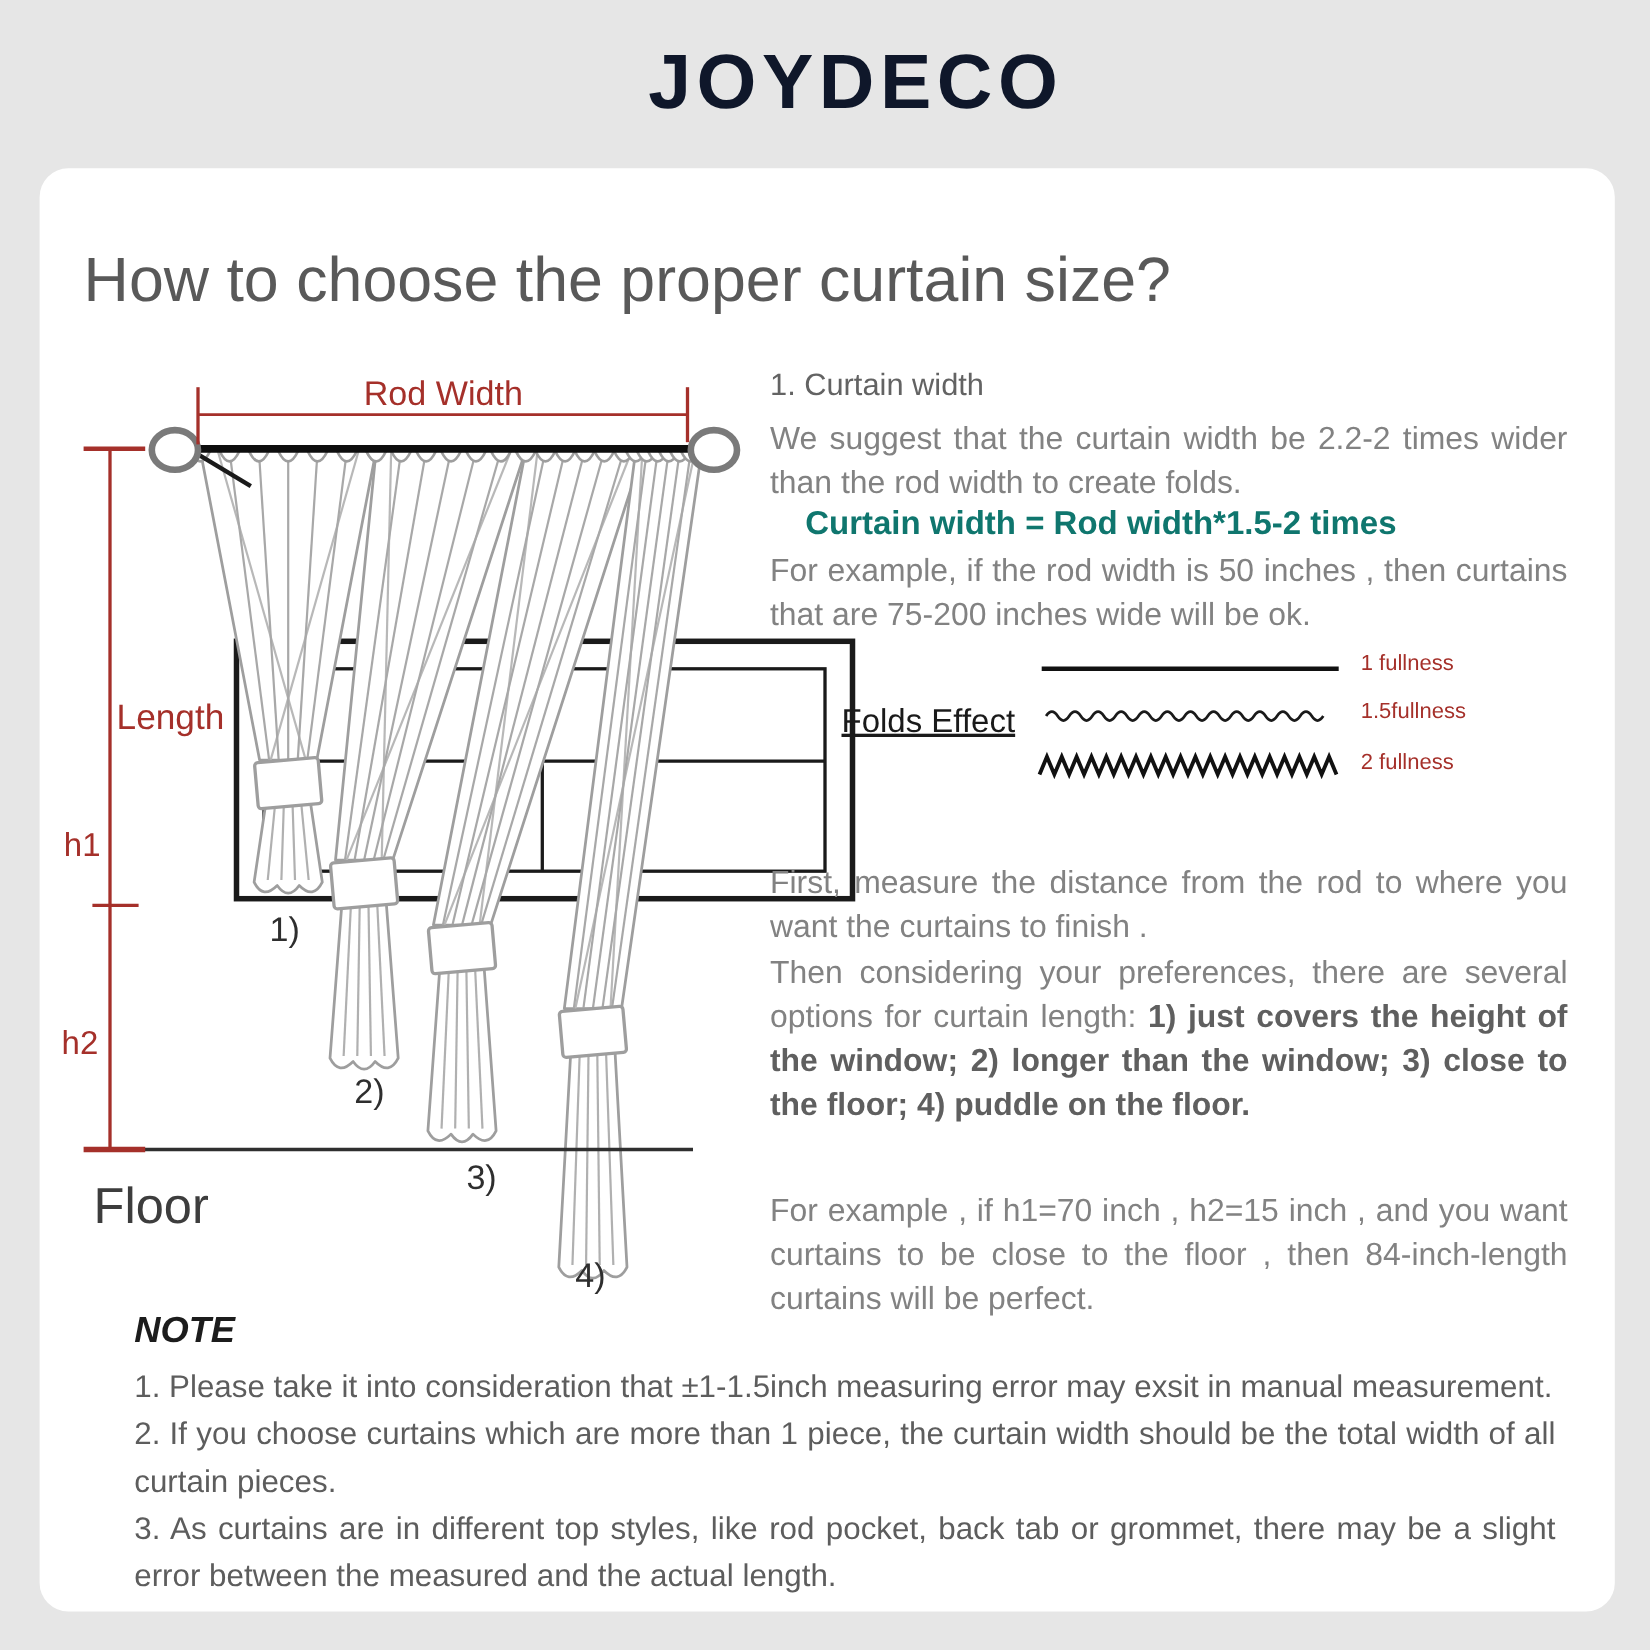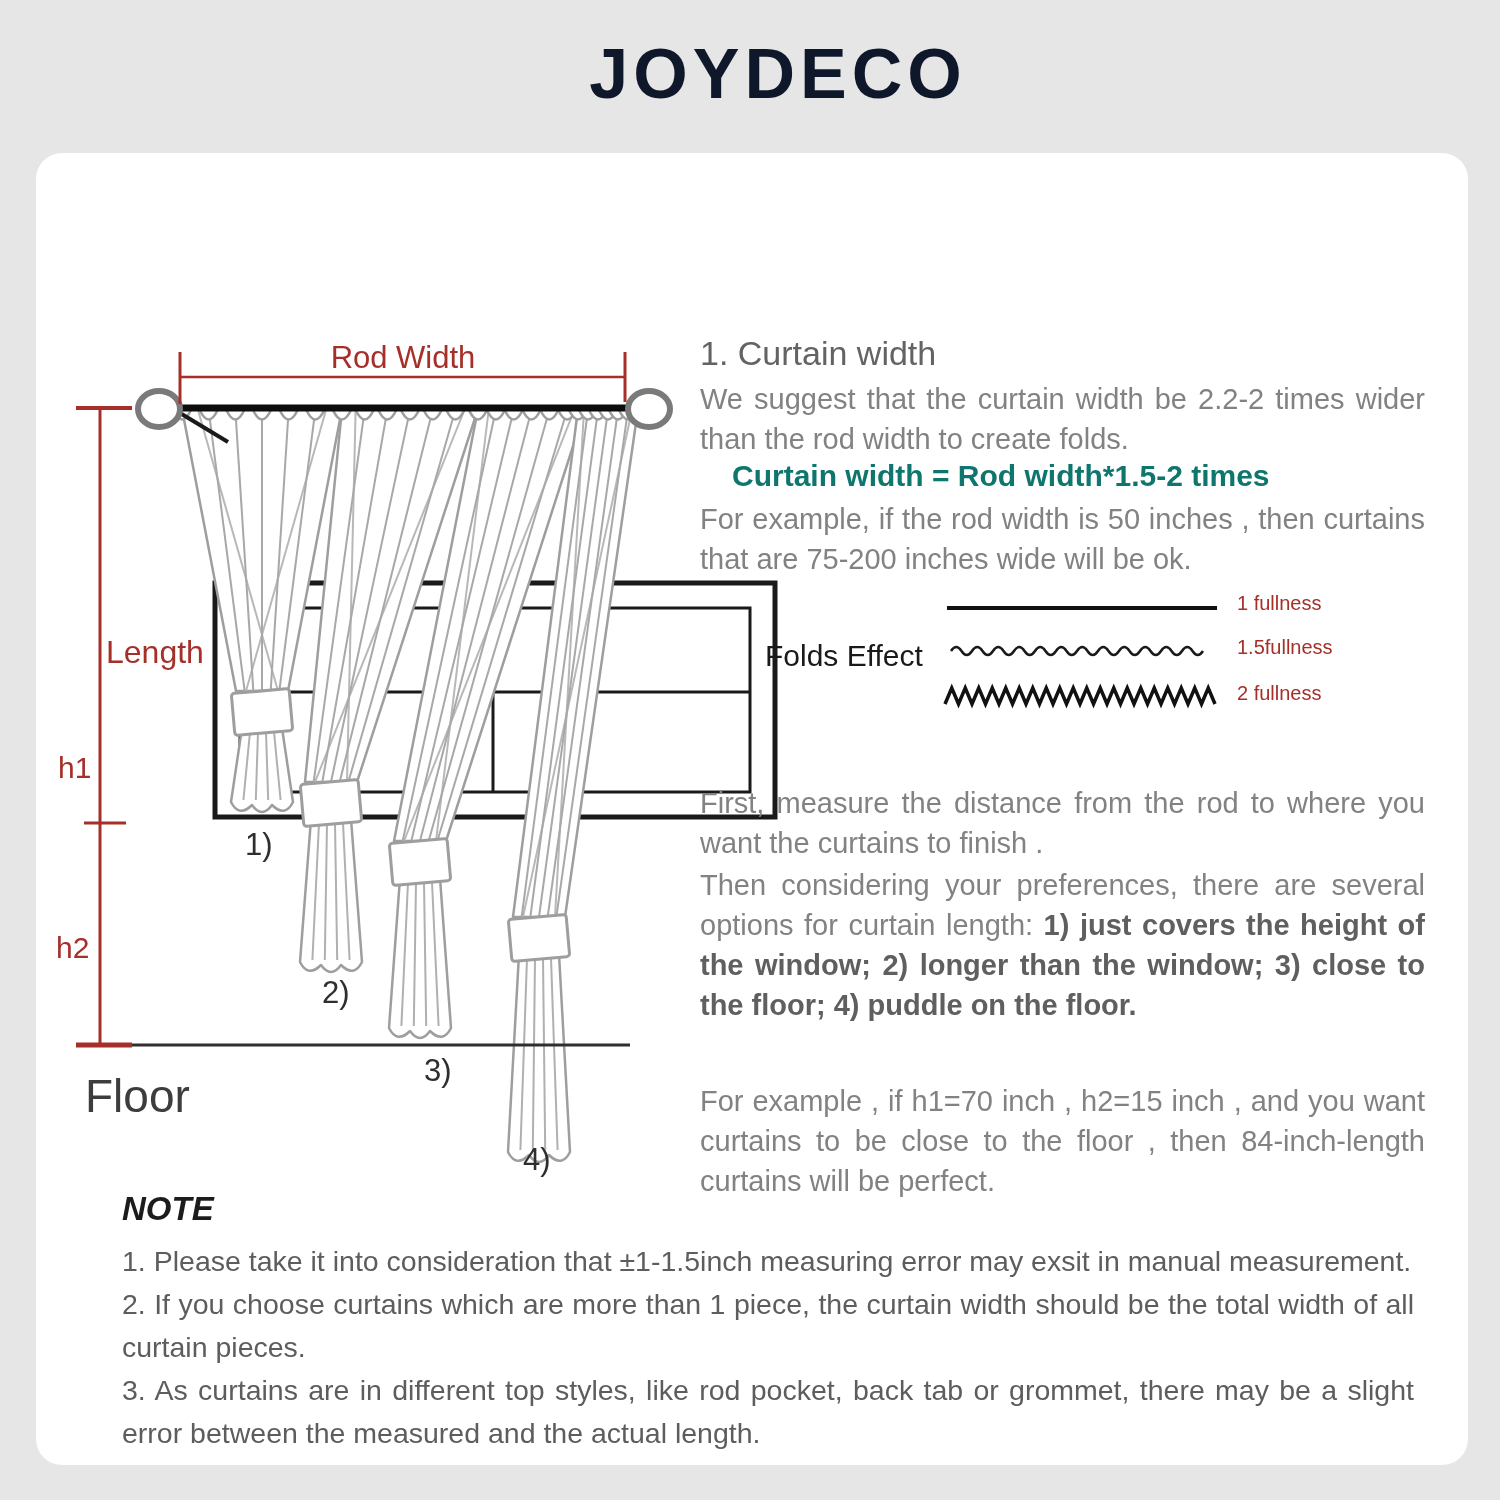--- a/index.html
+++ b/index.html
@@ -6,27 +6,27 @@
   .page{position:relative;width:1500px;height:1500px;background:#e6e6e6;
         font-family:"Liberation Sans",sans-serif;overflow:hidden;}
   .brand{position:absolute;top:34px;left:0;width:100%;text-align:center;
          font-size:70px;font-weight:bold;color:#0f172a;letter-spacing:5px;margin-left:28px;}
   .card{position:absolute;left:36px;top:153px;width:1432px;height:1312px;
         background:#ffffff;border-radius:26px;}
   .title{position:absolute;left:76px;top:222px;font-size:57px;color:#595959;}
   .diagram{position:absolute;left:0;top:0;width:1500px;height:1500px;}
 
   
-  .sec-h{position:absolute;left:700px;font-size:34px;color:#636363;}
+  .sec-h{position:absolute;left:700px;font-size:28px;color:#636363;}
   .body-p{position:absolute;left:700px;width:725px;font-size:29px;color:#828282;
           line-height:40px;text-align:justify;}
   .formula{position:absolute;left:732px;font-size:30px;font-weight:bold;color:#0f766e;}
   .opt-bold{font-weight:bold;color:#5f5f5f;}
   .legend{position:absolute;left:1237px;font-size:20px;color:#A5302A;}
-  .folds-label{position:absolute;left:765px;top:639px;font-size:30px;color:#1a1a1a;}
+  .folds-label{position:absolute;left:765px;top:639px;font-size:30px;color:#1a1a1a;text-decoration:underline;}
 
   
   .note-h{position:absolute;left:122px;top:1190px;font-size:33px;font-weight:bold;color:#1c1c1c;font-style:italic;}
   .note-items{position:absolute;left:122px;top:1240px;width:1292px;font-size:28.5px;
               color:#5d5d5d;line-height:43px;}
   .note-item{text-align:justify;}
 
   
   svg text{font-family:"Liberation Sans",sans-serif;}
   .t-red{fill:#A5302A;}
@@ -46,20 +46,21 @@
 </style>
 </head>
 <body>
 
 <div class="page">
 
   <div class="brand">JOYDECO</div>
 
   <div class="card"></div>
 
+  <div class="title">How to choose the proper curtain size?</div>
 
   <svg class="diagram" viewBox="0 0 1500 1500" width="1500" height="1500">
 
     <g>
       <rect class="wf thick" x="215" y="583" width="560" height="234"></rect>
       <rect class="wf mid" x="240" y="608" width="510" height="184"></rect>
       <path class="wf mid" d="M240 692 H750"></path>
       <path class="wf mid" d="M493 692 V792"></path>
     </g>
 

